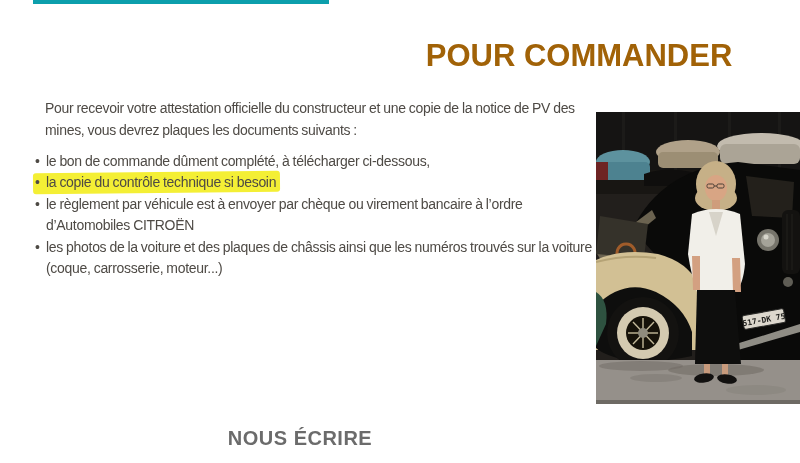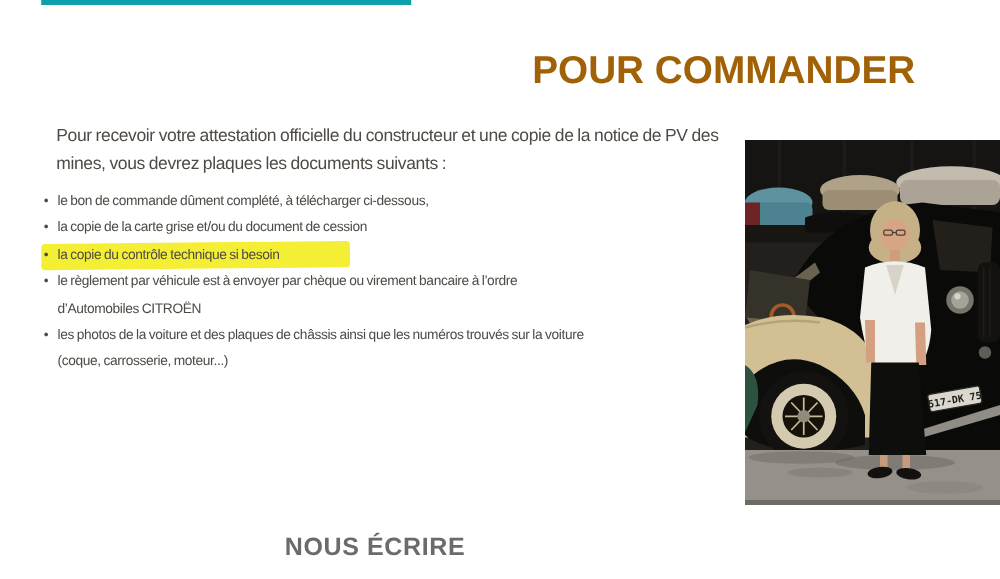--- a/index.html
+++ b/index.html
@@ -18,21 +18,21 @@
     letter-spacing:0px;white-space:nowrap;
   }
   .intro{
     position:absolute;left:33px;top:85px;margin:12px;
     font-size:14px;line-height:22px;color:#4E4A45;
     letter-spacing:-0.3px;word-spacing:-0.5px;white-space:nowrap;
   }
   .intro .line{display:block;}
   ul.docs{
     position:absolute;left:33px;top:151px;margin:0;padding:0;
-    list-style:none;font-size:11px;line-height:21.4px;color:#4E4A45;
+    list-style:none;font-size:14px;line-height:21.4px;color:#4E4A45;
     letter-spacing:-0.3px;word-spacing:-0.5px;
   }
   ul.docs li{
     position:relative;padding-left:13px;white-space:nowrap;
   }
   ul.docs li::before{
     content:"\2022";position:absolute;left:2px;top:0;color:#4E4A45;
   }
   ul.docs li .l2{display:block;}
   ul.docs li.hl::after{
@@ -56,21 +56,20 @@
 
 <h1 class="page-title">POUR COMMANDER</h1>
 
 <p class="intro">
   <span class="line">Pour recevoir votre attestation officielle du constructeur et une copie de la notice de PV des</span>
   <span class="line">mines, vous devrez plaques les documents suivants :</span>
 </p>
 
 <ul class="docs">
   <li><span>le bon de commande dûment complété, à télécharger ci-dessous,</span></li>
-  <li><span>la copie de la carte grise et/ou du document de cession</span></li>
   <li class="hl"><span>la copie du contrôle technique si besoin</span></li>
   <li><span>le règlement par véhicule est à envoyer par chèque ou virement bancaire à l’ordre</span><span class="l2">d’Automobiles CITROËN</span></li>
   <li><span>les photos de la voiture et des plaques de châssis ainsi que les numéros trouvés sur la voiture</span><span class="l2">(coque, carrosserie, moteur...)</span></li>
 </ul>
 
 <figure class="photo">
   <svg width="204" height="292" viewBox="0 0 204 292" xmlns="http://www.w3.org/2000/svg">
 
     <rect x="0" y="0" width="204" height="292" fill="#221f1c"></rect>
     <rect x="0" y="0" width="204" height="72" fill="#151413"></rect>

